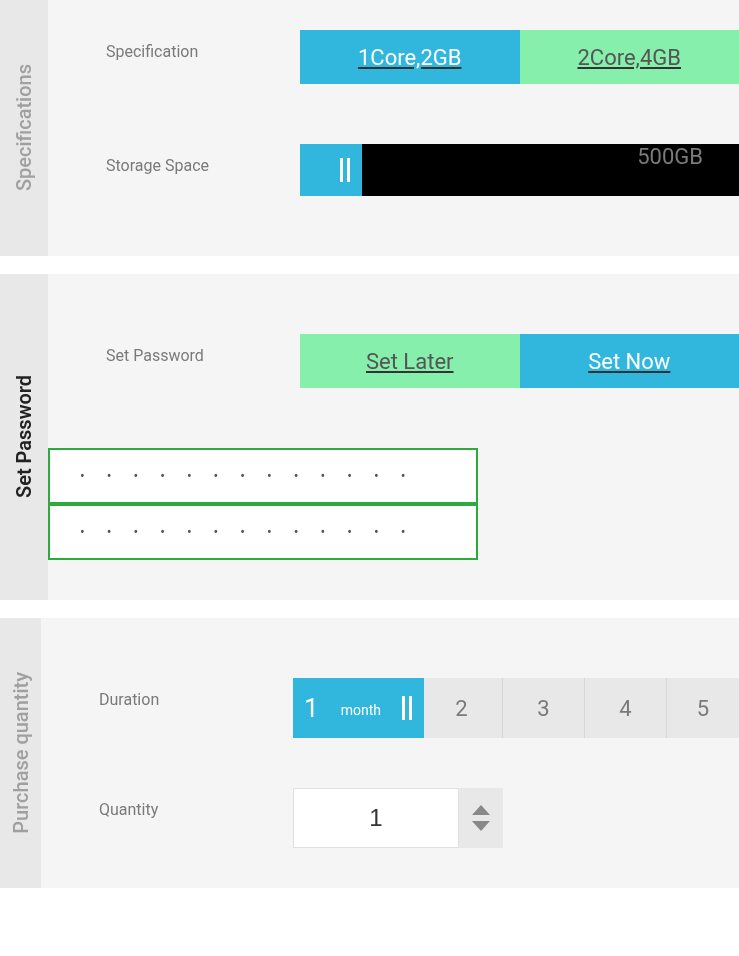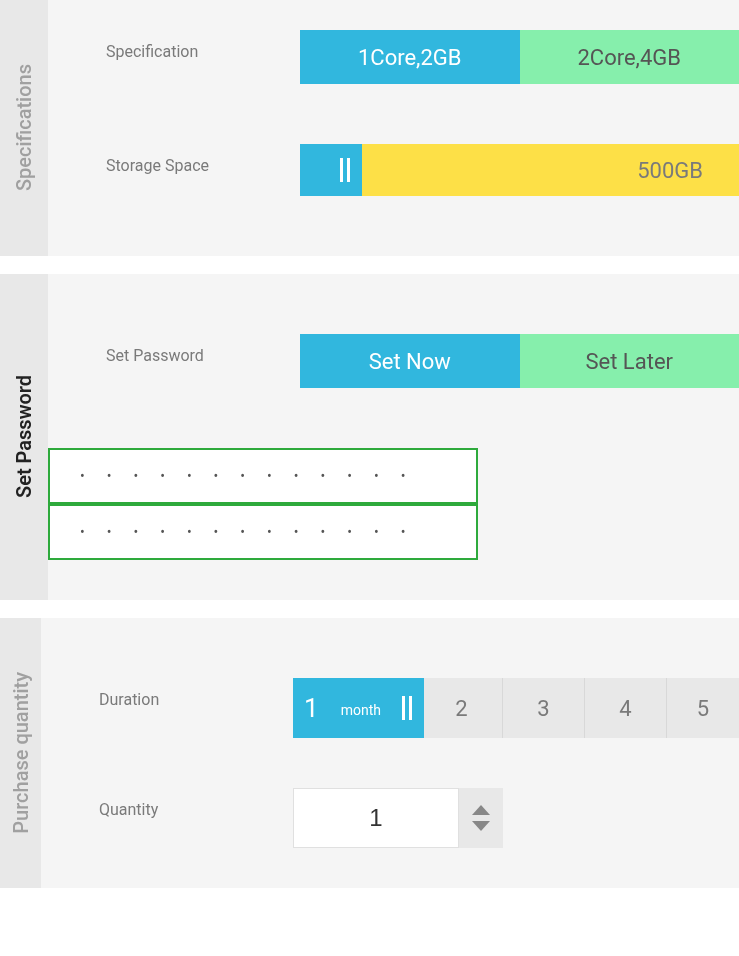--- a/index.html
+++ b/index.html
@@ -59,43 +59,44 @@
       flex-shrink: 0;
     }
     .row-controls {
       flex: 1;
       display: flex;
       flex-direction: column;
       overflow: hidden;
     }
     .btn-group {
       display: flex;
+      text-decoration: underline;
     }
     .btn-option {
       flex: 1;
       height: 54px;
       display: flex;
       align-items: center;
       justify-content: center;
       font-size: 22px;
       background: #86efac;
       color: #555;
       cursor: pointer;
       min-width: 0;
     }
     .btn-option.selected {
       background: #31b7de;
       color: #fff;
     }
     .slider-container {
       position: relative;
       height: 52px;
-      background: #fde047;
-      display: flex;
-      align-items: center;
+      background: #000000;
+      display: flex;
+      align-items: flex-start;
     }
     .slider-fill {
       position: absolute;
       left: 0;
       top: 0;
       height: 100%;
       width: 45px;
       background: #31b7de;
     }
     .slider-handle {
@@ -275,22 +276,22 @@
 
 <div class="section">
   <div class="side-label active">
     <span>Set Password</span>
   </div>
   <div class="content" style="padding-top:60px;padding-bottom:40px">
     <div class="row">
       <div class="row-label">Set Password</div>
       <div class="row-controls">
         <div class="btn-group">
+          <div class="btn-option">Set Later</div>
           <div class="btn-option selected">Set Now</div>
-          <div class="btn-option">Set Later</div>
         </div>
       </div>
     </div>
     <div class="row" style="margin-bottom:0">
       <div class="row-controls">
         <div class="password-input">•••••••••••••</div>
         <div class="password-input">•••••••••••••</div>
       </div>
     </div>
   </div>

